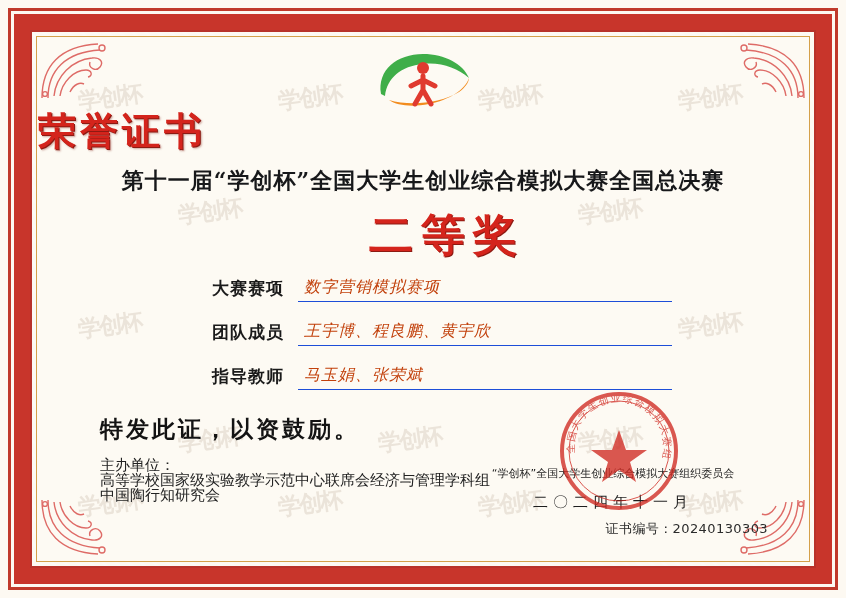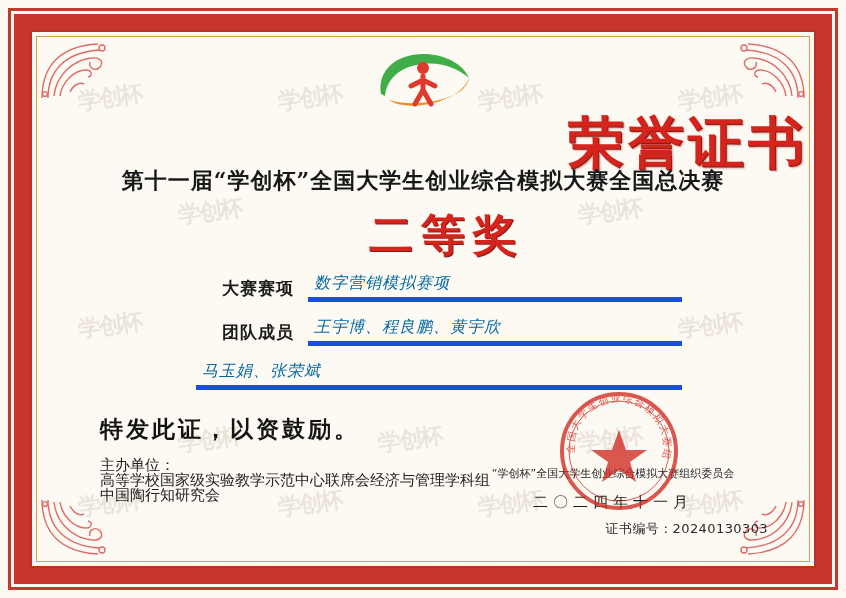--- a/index.html
+++ b/index.html
@@ -98,24 +98,24 @@
     left: 50%;
     top: 10px;
     width: 108px;
     height: 66px;
     margin-left: -54px;
   }
   .title-main {
     position: absolute;
     top: 68px;
     left: 0; right: 0;
-    text-align: right;
-    font-family: "DejaVu Serif", serif;
-    font-weight: bold;
-    font-size: 56px;
+    text-align: left;
+    font-family: "DejaVu Serif", serif;
+    font-weight: bold;
+    font-size: 38px;
     letter-spacing: 4px;
     color: #d4241c;
     text-shadow: 1px 1px 0 #8d1a12, 2px 2px 2px rgba(120,20,10,0.35);
   }
   .title-sub {
     position: absolute;
     top: 128px;
     left: 0; right: 0;
     text-align: center;
     font-family: "DejaVu Serif", serif;
@@ -135,21 +135,21 @@
     letter-spacing: 8px;
     color: #d4241c;
     text-shadow: 1px 1px 0 #8d1a12;
     padding-left: 48px;
   }
 
   
   .fields {
     position: absolute;
     top: 236px;
-    left: 144px;
+    left: 134px;
     width: 500px;
   }
   .field-row {
     display: flex;
     align-items: flex-end;
     margin-bottom: 16px;
     height: 28px;
   }
   .field-label {
     width: 112px;
@@ -157,24 +157,24 @@
     font-family: "DejaVu Serif", serif;
     font-weight: bold;
     font-size: 17px;
     color: #1a1a1a;
     letter-spacing: 1px;
     padding-bottom: 2px;
   }
   .field-value {
     flex: 1;
     margin-left: 14px;
-    border-bottom: 5px solid #1d4ed8;
+    border-bottom: 1px solid #1d4ed8;
     font-family: "DejaVu Serif", serif;
     font-size: 16px;
-    color: #0369a1;
+    color: #c2410c;
     padding: 0 4px 3px 6px;
     font-style: italic;
     letter-spacing: 1px;
     min-height: 20px;
   }
 
   .closing {
     position: absolute;
     left: 62px;
     top: 376px;
@@ -325,20 +325,21 @@
     <div class="fields">
       <div class="field-row">
         <div class="field-label">大赛赛项</div>
         <div class="field-value">数字营销模拟赛项</div>
       </div>
       <div class="field-row">
         <div class="field-label">团队成员</div>
         <div class="field-value">王宇博、程良鹏、黄宇欣</div>
       </div>
       <div class="field-row">
+        <div class="field-label">指导教师</div>
         <div class="field-value">马玉娟、张荣斌</div>
       </div>
     </div>
 
     <div class="closing">特发此证，以资鼓励。</div>
 
     <div class="footer-left">
       <div>主办单位：</div>
       <div>高等学校国家级实验教学示范中心联席会经济与管理学科组</div>
       <div>中国陶行知研究会</div>

